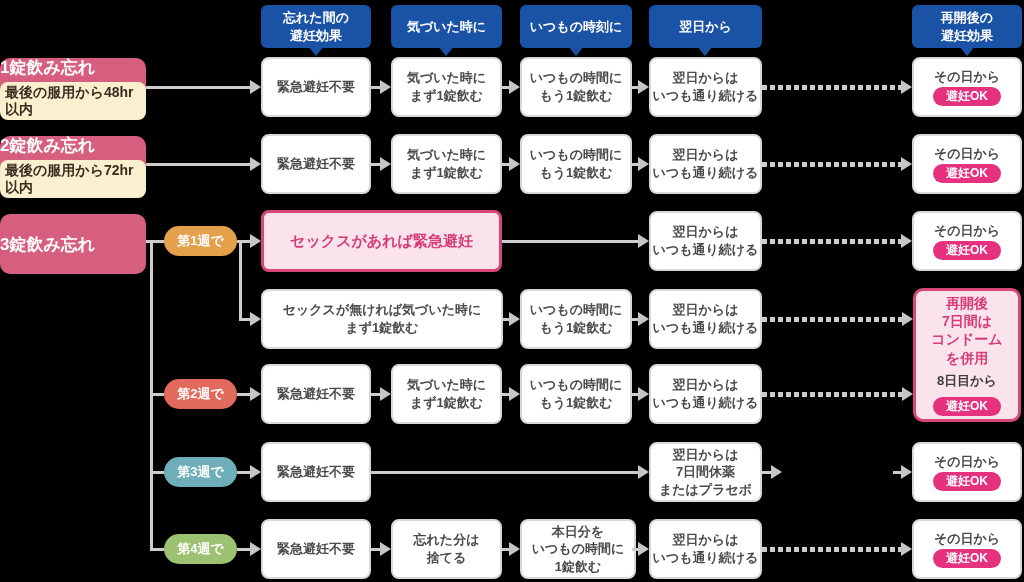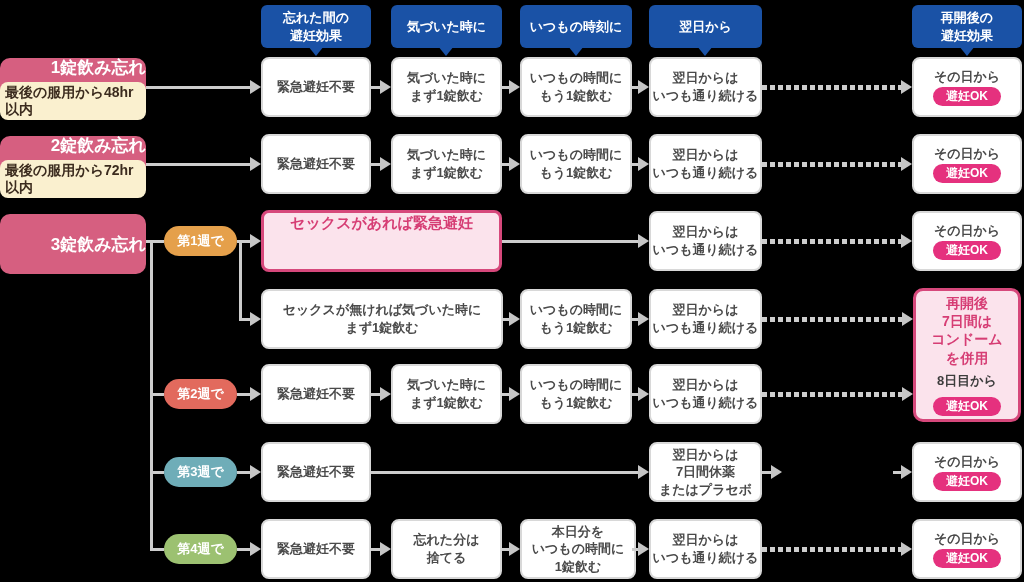--- a/index.html
+++ b/index.html
@@ -21,34 +21,34 @@
   
   .box{
     position:absolute;height:60px;background:#fff;border:2px solid #d8d8d8;border-radius:8px;
     display:flex;flex-direction:column;align-items:center;justify-content:center;
     box-sizing:border-box;text-align:center;
   }
   .bt{color:#4a4a4a;font-weight:bold;font-size:13px;line-height:1.35;white-space:pre-line;}
   
   .pinkbox{
     position:absolute;height:62px;background:#fbe3ec;border:3px solid #d6487b;border-radius:8px;
-    display:flex;align-items:flex-start;justify-content:center;box-sizing:border-box;text-align:center;
+    display:flex;align-items:center;justify-content:center;box-sizing:border-box;text-align:center;
   }
   .pinktext{color:#d63d74;font-weight:bold;font-size:15px;white-space:pre-line;line-height:1.3;}
   .tallbox{
     position:absolute;left:913px;top:288px;width:108px;height:134px;
     background:#fbe3ec;border:3px solid #d6487b;border-radius:10px;
     display:flex;flex-direction:column;align-items:center;justify-content:center;gap:5px;
     box-sizing:border-box;text-align:center;
   }
   .tallbox .pinktext{font-size:14px;}
   
   .leftbox{
     position:absolute;left:0;width:146px;height:60px;background:#d65f80;border-radius:10px;
-    display:flex;flex-direction:column;align-items:flex-end;justify-content:center;gap:3px;
+    display:flex;flex-direction:column;align-items:flex-start;justify-content:center;gap:3px;
     box-sizing:border-box;
   }
   .lefttitle{color:#fff;font-weight:bold;font-size:17px;}
   .timebadge{
     background:#faf0cf;color:#3b2b1e;font-weight:bold;font-size:14px;
     padding:2px 5px;border-radius:8px;line-height:1.2;
   }
   
   .pill{
     position:absolute;left:164px;width:73px;height:30px;border-radius:15px;

